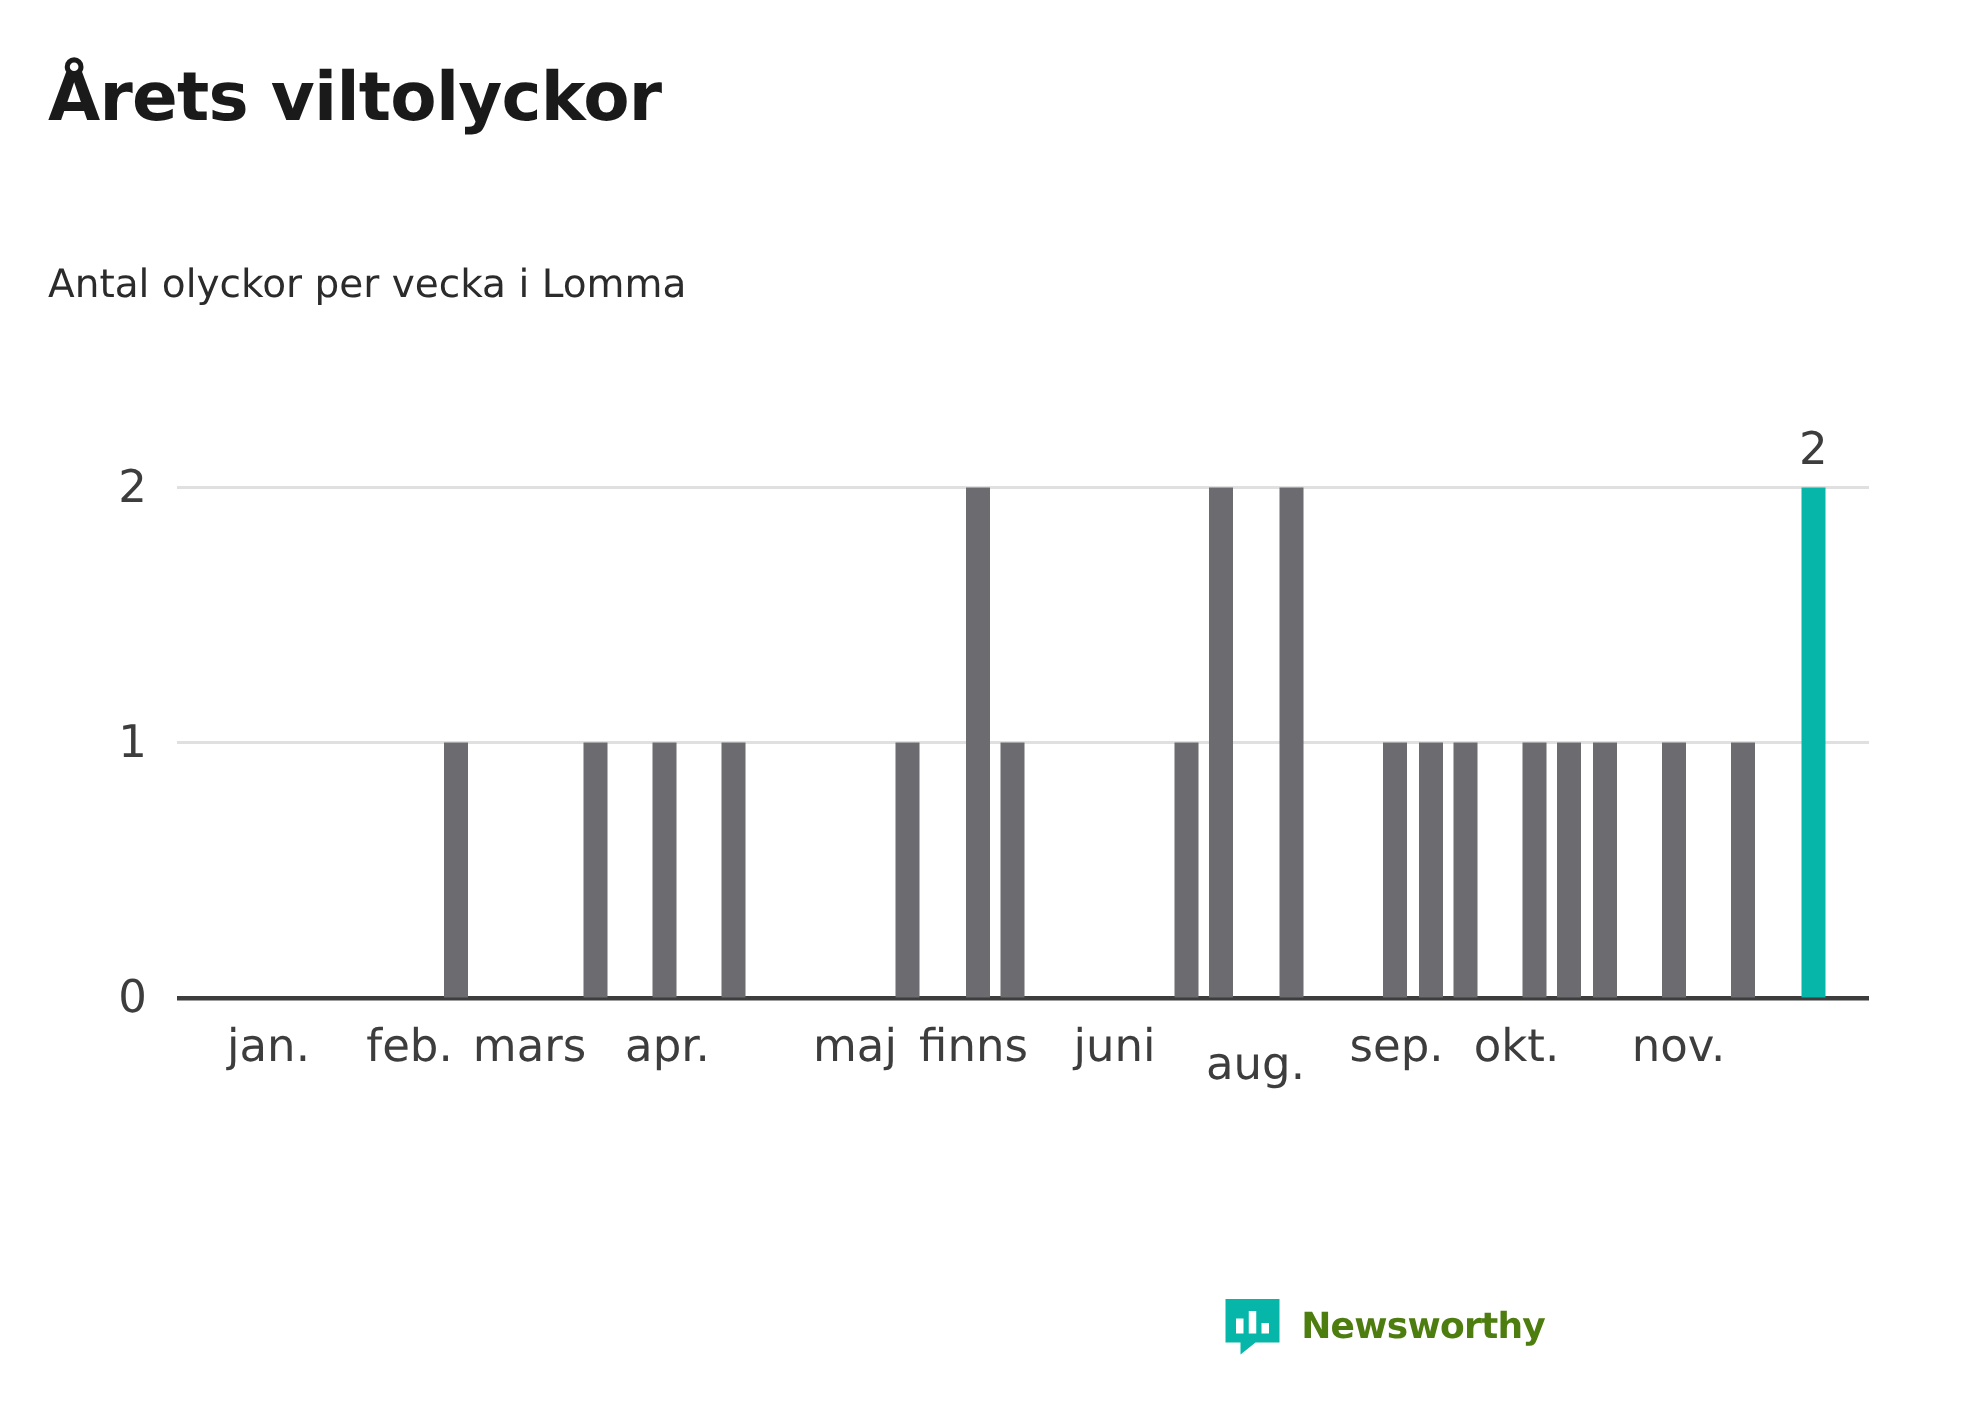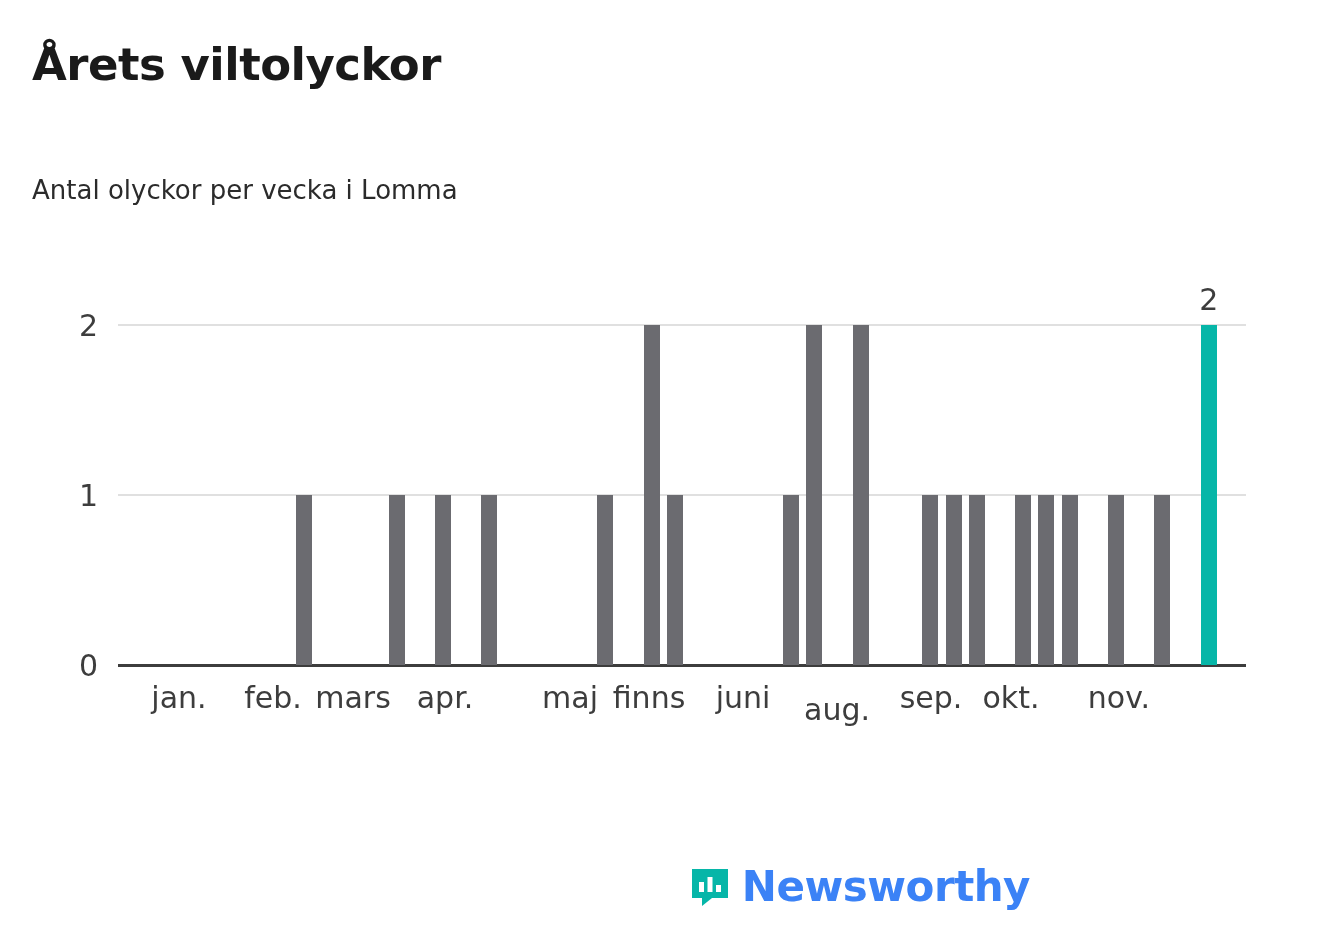--- a/index.html
+++ b/index.html
@@ -131,23 +131,23 @@
     top: 862px;
     display: flex;
     align-items: center;
     gap: 10px;
   }
   .logo-mark {
     width: 44px;
     height: 44px;
   }
   .logo-text {
-    font-size: 42px;
+    font-size: 24px;
     font-weight: bold;
-    color: #3b82f6;
+    color: #4d7c0f;
     letter-spacing: -0.5px;
   }
 </style>
 </head>
 <body>
 
 <div class="page">
 
   <div class="title">Årets viltolyckor</div>
   <div class="subtitle">Antal olyckor per vecka i Lomma</div>

